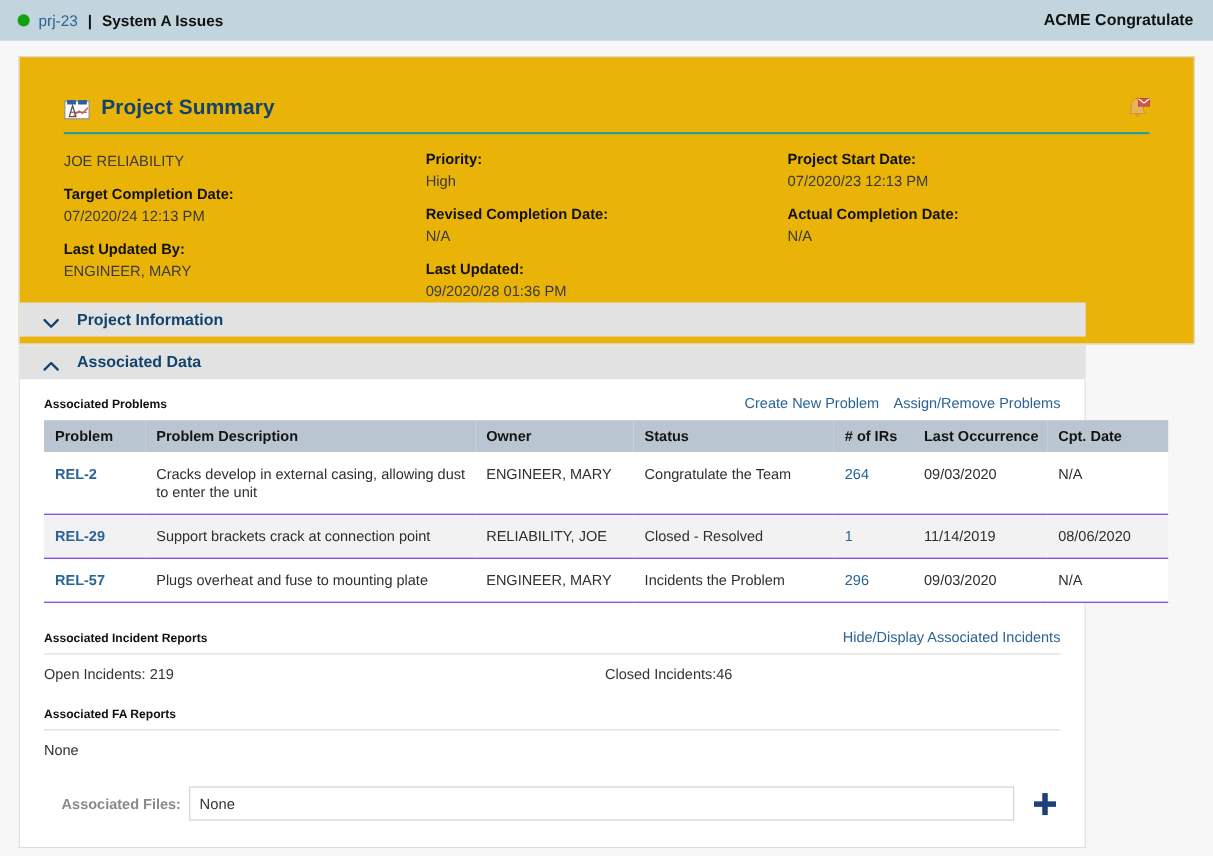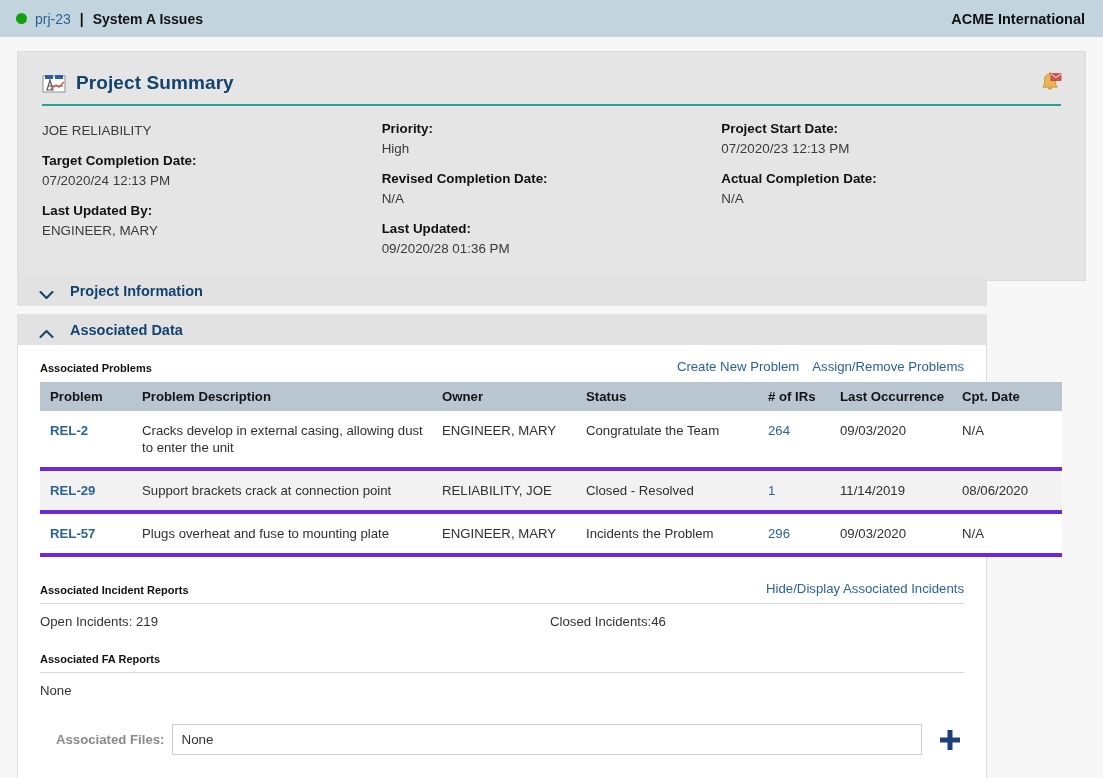--- a/index.html
+++ b/index.html
@@ -32,23 +32,23 @@
   }
   .proj-sep { color: #111; font-weight: bold; font-size: 14px; margin: 0 1px; }
   .proj-title { color: #111; font-weight: bold; font-size: 14px; }
   .org-name { color: #111; font-weight: bold; font-size: 14.5px; }
 
   
   .card {
     position: absolute;
     left: 17px; top: 51px;
     width: 1069px;
-    background: #e5e5e5;
+    background: #eab308;
     border: 1px solid #dcdcdc;
-    padding: 0;
+    padding: 16px;
   }
 
   .summary-head {
     display: flex; align-items: center;
     padding: 18px 22px 8px 24px;
     gap: 10px;
   }
   .summary-head h1 {
     margin: 0;
     font-size: 19px;
@@ -125,21 +125,21 @@
     font-weight: bold;
     color: #141414;
     padding: 7px 6px 7px 10px;
     white-space: nowrap;
   }
   table.problems tbody td {
     font-size: 13.2px;
     color: #2f2f2f;
     padding: 11px 6px 11px 10px;
     vertical-align: top;
-    border-bottom: 4px solid #6d28d9;
+    border-bottom: 1px solid #6d28d9;
     line-height: 17px;
   }
   table.problems tbody tr:nth-child(even) td { background: #f2f2f2; }
   table.problems tbody tr:nth-child(odd) td { background: #ffffff; }
   td.cell-link a, .num-link {
     color: #2a6496; text-decoration: none; cursor: pointer; font-weight: normal;
   }
   td.cell-id a { color: #2a6496; font-weight: bold; text-decoration: none; }
 
   .col-problem { width: 92px; }
@@ -188,21 +188,21 @@
 </head>
 <body>
 
 <div class="topbar">
   <div class="topbar-left">
     <span class="status-dot"></span>
     <a class="proj-id" href="#">prj-23</a>
     <span class="proj-sep">|</span>
     <span class="proj-title">System A Issues</span>
   </div>
-  <div class="org-name">ACME International</div>
+  <div class="org-name">ACME Congratulate</div>
 </div>
 
 <div class="card">
 
   <div class="summary-head">
     <span class="chart-icon">
       <svg width="24" height="21" viewBox="0 0 24 21">
         <rect x="1" y="3" width="22" height="16" fill="#ffffff" stroke="#8f8f8f" stroke-width="1"></rect>
         <rect x="3" y="2" width="8" height="4" fill="#2a5fa5"></rect>
         <rect x="13" y="2" width="8" height="4" fill="#2a5fa5"></rect>

